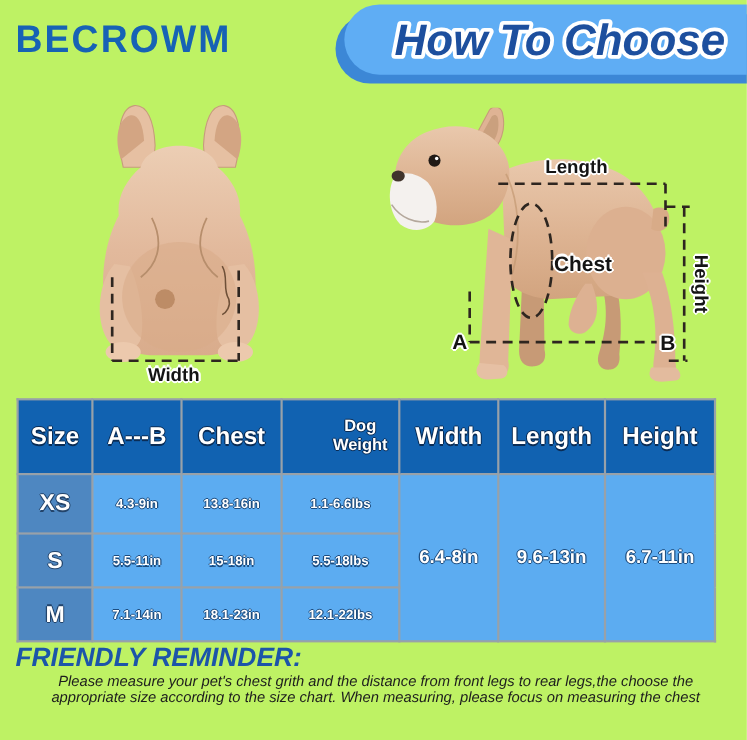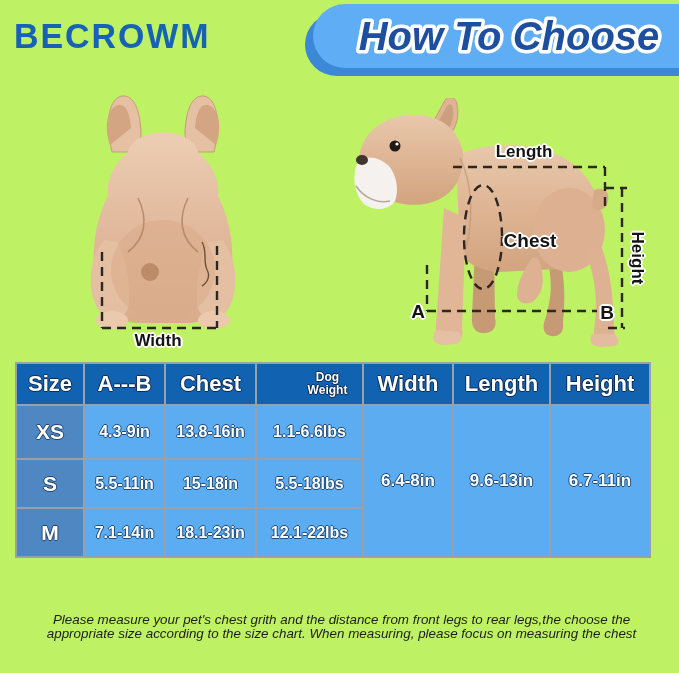--- a/index.html
+++ b/index.html
@@ -24,29 +24,29 @@
           text-shadow:-2px 0 #fff,2px 0 #fff,0 -2px #fff,0 2px #fff,
                       -1px -1px #fff,1px -1px #fff,-1px 1px #fff,1px 1px #fff;}
   .mlabel.big{font-size:19px;}
   .mlabel.rot{transform:translate(-50%,-50%) rotate(90deg);}
 
   
   table.size{position:absolute;left:15px;top:362px;border-collapse:collapse;
              table-layout:fixed;width:634px;}
   table.size td{border:2px solid #98a1a9;text-align:center;vertical-align:middle;
                 color:#fff;font-weight:bold;padding:0;}
-  tr.hdr{height:42px;}
+  tr.hdr{height:68px;}
   tr.hdr td{background:#1162b1;font-size:22px;
             text-shadow:-1px 0 #0a2c55,1px 0 #0a2c55,0 -1px #0a2c55,0 1px #0a2c55;}
-  tr.hdr td.small{font-size:12px;line-height:1.12;padding-left:36px;}
+  tr.hdr td.small{font-size:15px;line-height:1.12;padding-left:36px;}
   tr.hdr td.small span{display:inline-block;max-width:62px;}
   tr.r1{height:54px;} tr.r2{height:49px;} tr.r3{height:49px;}
   td.szc{background:#4e87c1;font-size:21px;
          text-shadow:-1px 0 #23446b,1px 0 #23446b,0 -1px #23446b,0 1px #23446b;}
-  td.val{background:#5cacf1;font-size:16px;
+  td.val{background:#5cacf1;font-size:12px;
          text-shadow:-1px 0 #1d4c7e,1px 0 #1d4c7e,0 -1px #1d4c7e,0 1px #1d4c7e;}
   td.merged{background:#5cacf1;font-size:17px;
          text-shadow:-1px 0 #1d4c7e,1px 0 #1d4c7e,0 -1px #1d4c7e,0 1px #1d4c7e;}
 
   
   .rem-title{position:absolute;left:14px;top:584px;font-size:24px;font-weight:bold;
              font-style:italic;color:#1c55a9;}
   .rem-body{position:absolute;left:14px;top:613px;width:655px;font-style:italic;
             color:#1d1d1d;font-size:13.4px;line-height:14.4px;font-weight:500;text-align:center;}
 </style>
@@ -192,18 +192,19 @@
     </tr>
     <tr class="r3">
       <td class="szc">M</td>
       <td class="val">7.1-14in</td>
       <td class="val">18.1-23in</td>
       <td class="val">12.1-22lbs</td>
     </tr>
   </tbody>
     </table>
 
+  <div class="rem-title">FRIENDLY REMINDER:</div>
   <div class="rem-body">
     <div>Please measure your pet's chest grith and the distance from front legs to rear legs,the choose the</div>
     <div>appropriate size according to the size chart. When measuring, please focus on measuring the chest</div>
   </div>
 
 </div>
 
 </body></html>

